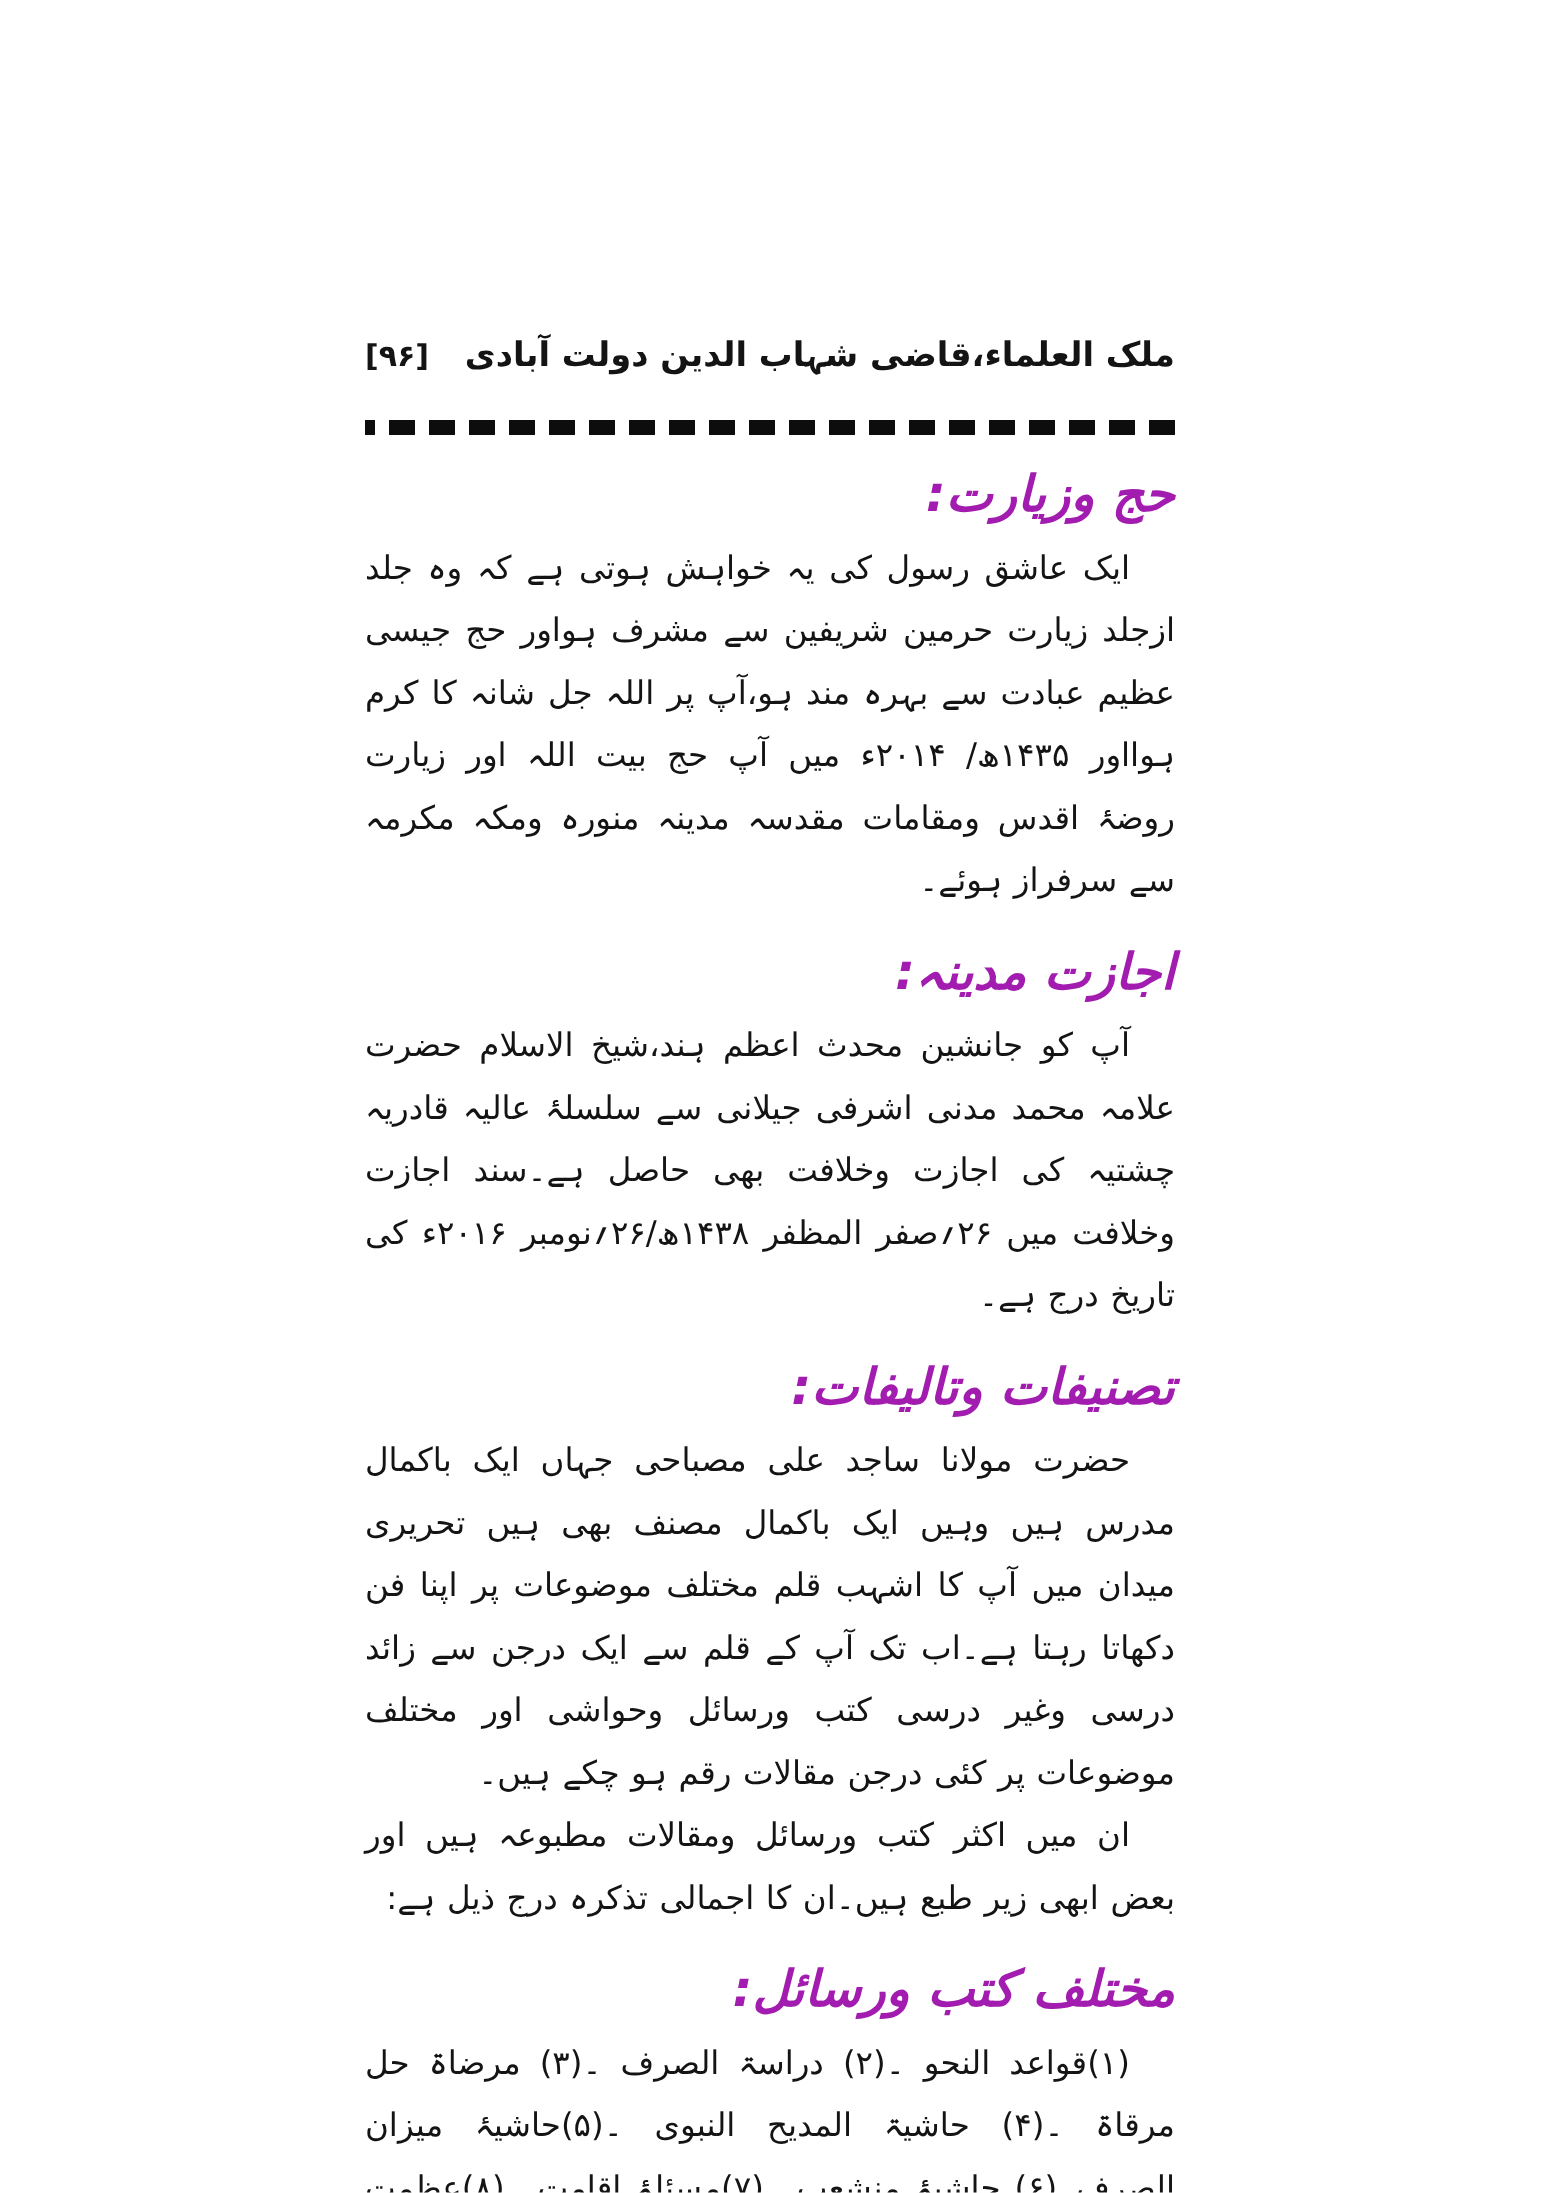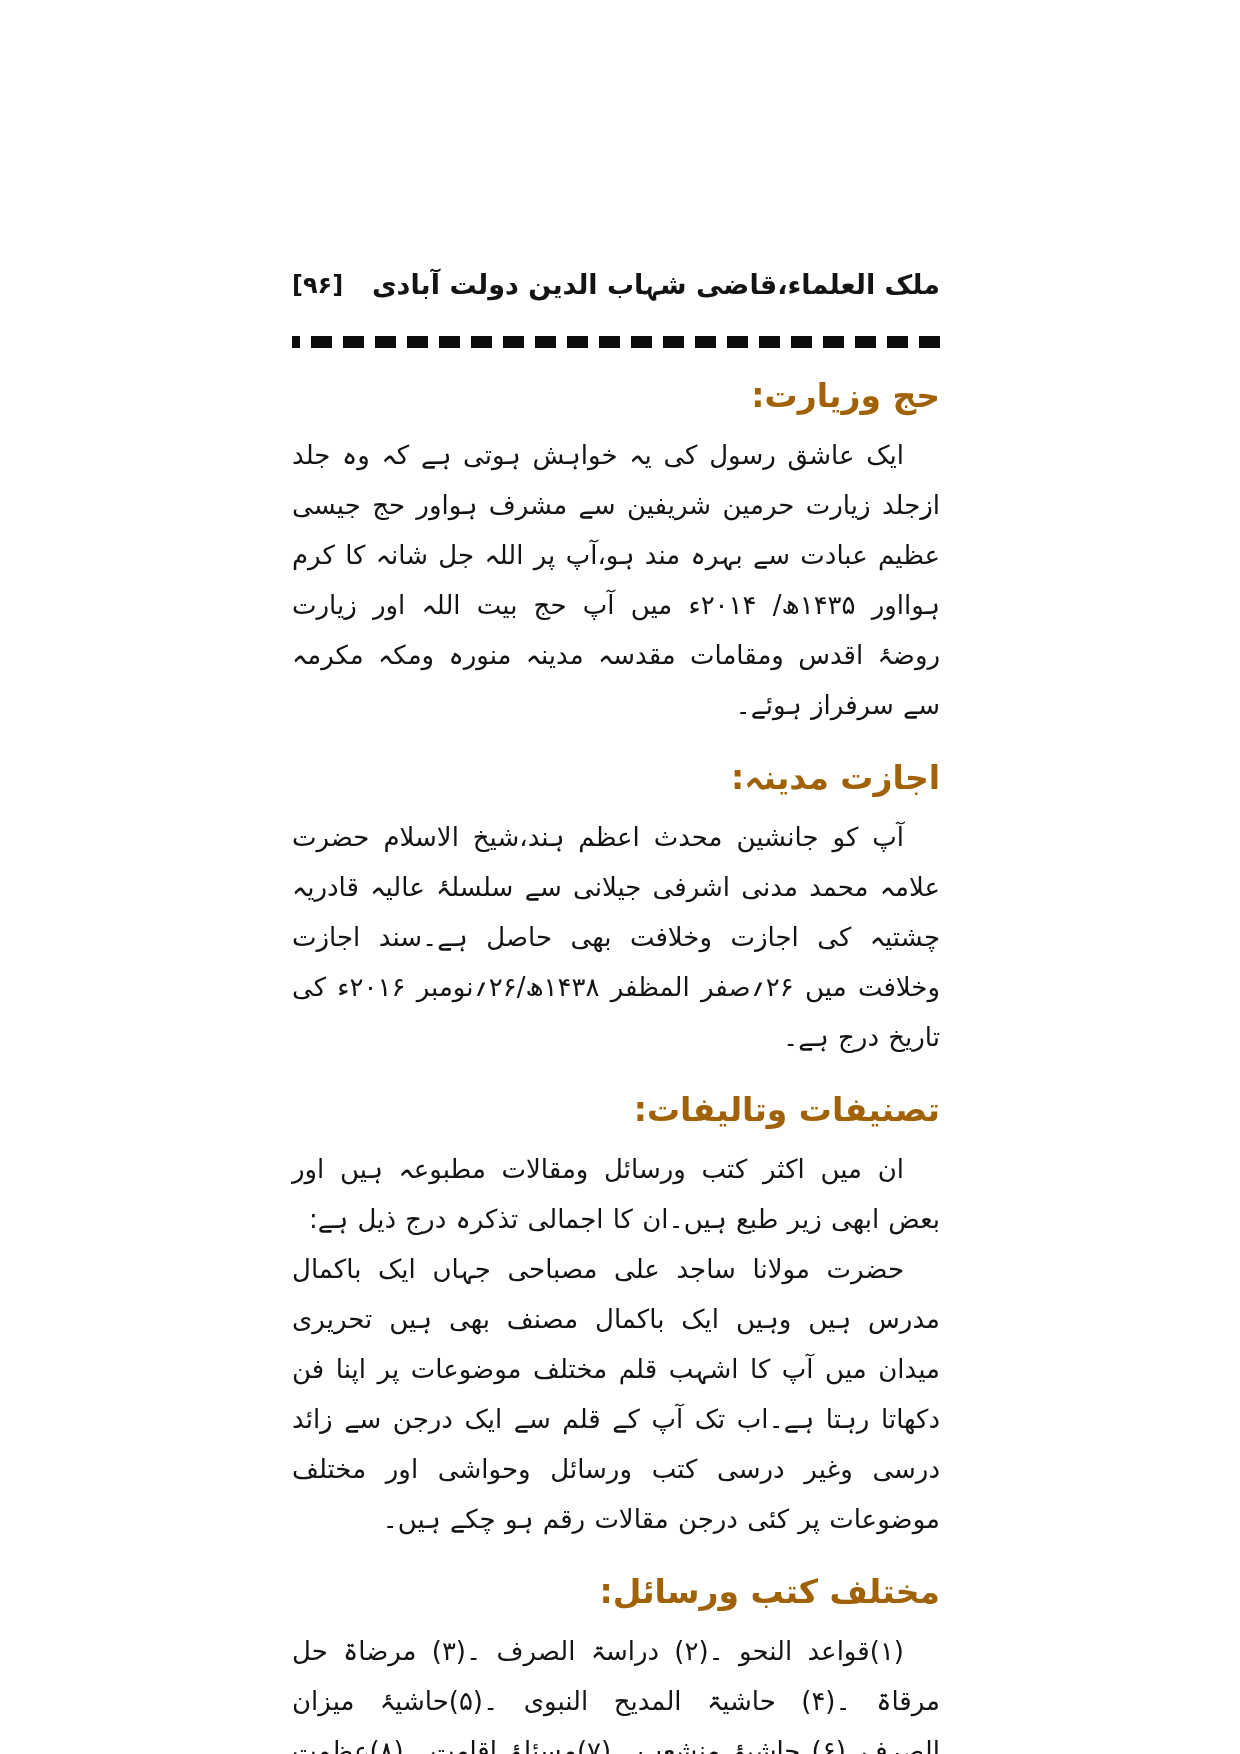--- a/index.html
+++ b/index.html
@@ -47,24 +47,25 @@
     background: repeating-linear-gradient(
       to left,
       #0d0d0d 0px, #0d0d0d 21px,
       transparent 21px, transparent 32px
     );
   }
   section { margin: 0; }
   h2.section-heading {
     margin: 22px 0 8px 0;
     text-align: right;
-    font-size: 33px;
+    font-size: 40px;
     line-height: 52px;
     font-weight: 700;
-    color: #a16207;
+    color: #a21caf;
+    font-style: italic;
   }
   p.body-para {
     margin: 0;
     font-size: 26px;
     line-height: 50px;
     text-align: justify;
     text-indent: 36px;
     word-spacing: 1px;
   }
 </style>
@@ -85,22 +86,22 @@
     <p class="body-para">ایک عاشق رسول کی یہ خواہش ہوتی ہے کہ وہ جلد ازجلد زیارت حرمین شریفین سے مشرف ہواور حج جیسی عظیم عبادت سے بہرہ مند ہو،آپ پر اللہ جل شانہ کا کرم ہوااور ۱۴۳۵ھ/ ۲۰۱۴ء میں آپ حج بیت اللہ اور زیارت روضۂ اقدس ومقامات مقدسہ مدینہ منورہ ومکہ مکرمہ سے سرفراز ہوئے۔</p>
   </section>
 
   <section>
     <h2 class="section-heading">اجازت مدینہ:</h2>
     <p class="body-para">آپ کو جانشین محدث اعظم ہند،شیخ الاسلام حضرت علامہ محمد مدنی اشرفی جیلانی سے سلسلۂ عالیہ قادریہ چشتیہ کی اجازت وخلافت بھی حاصل ہے۔سند اجازت وخلافت میں ۲۶؍صفر المظفر ۱۴۳۸ھ/۲۶؍نومبر ۲۰۱۶ء کی تاریخ درج ہے۔</p>
   </section>
 
   <section>
     <h2 class="section-heading">تصنیفات وتالیفات:</h2>
+    <p class="body-para">حضرت مولانا ساجد علی مصباحی جہاں ایک باکمال مدرس ہیں وہیں ایک باکمال مصنف بھی ہیں تحریری میدان میں آپ کا اشہب قلم مختلف موضوعات پر اپنا فن دکھاتا رہتا ہے۔اب تک آپ کے قلم سے ایک درجن سے زائد درسی وغیر درسی کتب ورسائل وحواشی اور مختلف موضوعات پر کئی درجن مقالات رقم ہو چکے ہیں۔</p>
     <p class="body-para">ان میں اکثر کتب ورسائل ومقالات مطبوعہ ہیں اور بعض ابھی زیر طبع ہیں۔ان کا اجمالی تذکرہ درج ذیل ہے:</p>
-    <p class="body-para">حضرت مولانا ساجد علی مصباحی جہاں ایک باکمال مدرس ہیں وہیں ایک باکمال مصنف بھی ہیں تحریری میدان میں آپ کا اشہب قلم مختلف موضوعات پر اپنا فن دکھاتا رہتا ہے۔اب تک آپ کے قلم سے ایک درجن سے زائد درسی وغیر درسی کتب ورسائل وحواشی اور مختلف موضوعات پر کئی درجن مقالات رقم ہو چکے ہیں۔</p>
   </section>
 
   <section>
     <h2 class="section-heading">مختلف کتب ورسائل:</h2>
     <p class="body-para">(۱)قواعد النحو ۔(۲) دراسۃ الصرف ۔(۳) مرضاۃ حل مرقاۃ ۔(۴) حاشیۃ المدیح النبوی ۔(۵)حاشیۂ میزان الصرف۔(۶) حاشیۂ منشعب ۔(۷)مسئلۂ اقامت ۔(۸)عظمت نماز ۔(۹)عظمت زکات ۔(۱۰)شادی اورطرز زندگی ۔(۱۱)فرہنگ الفاظ</p>
   </section>
 
 </div>
 
 </body></html>

